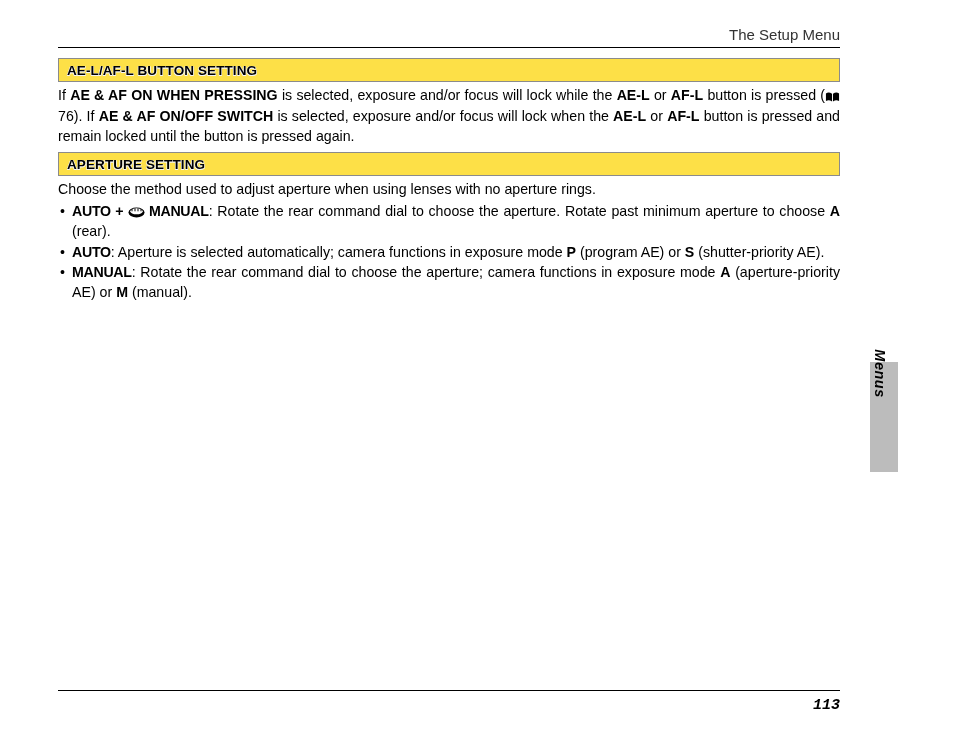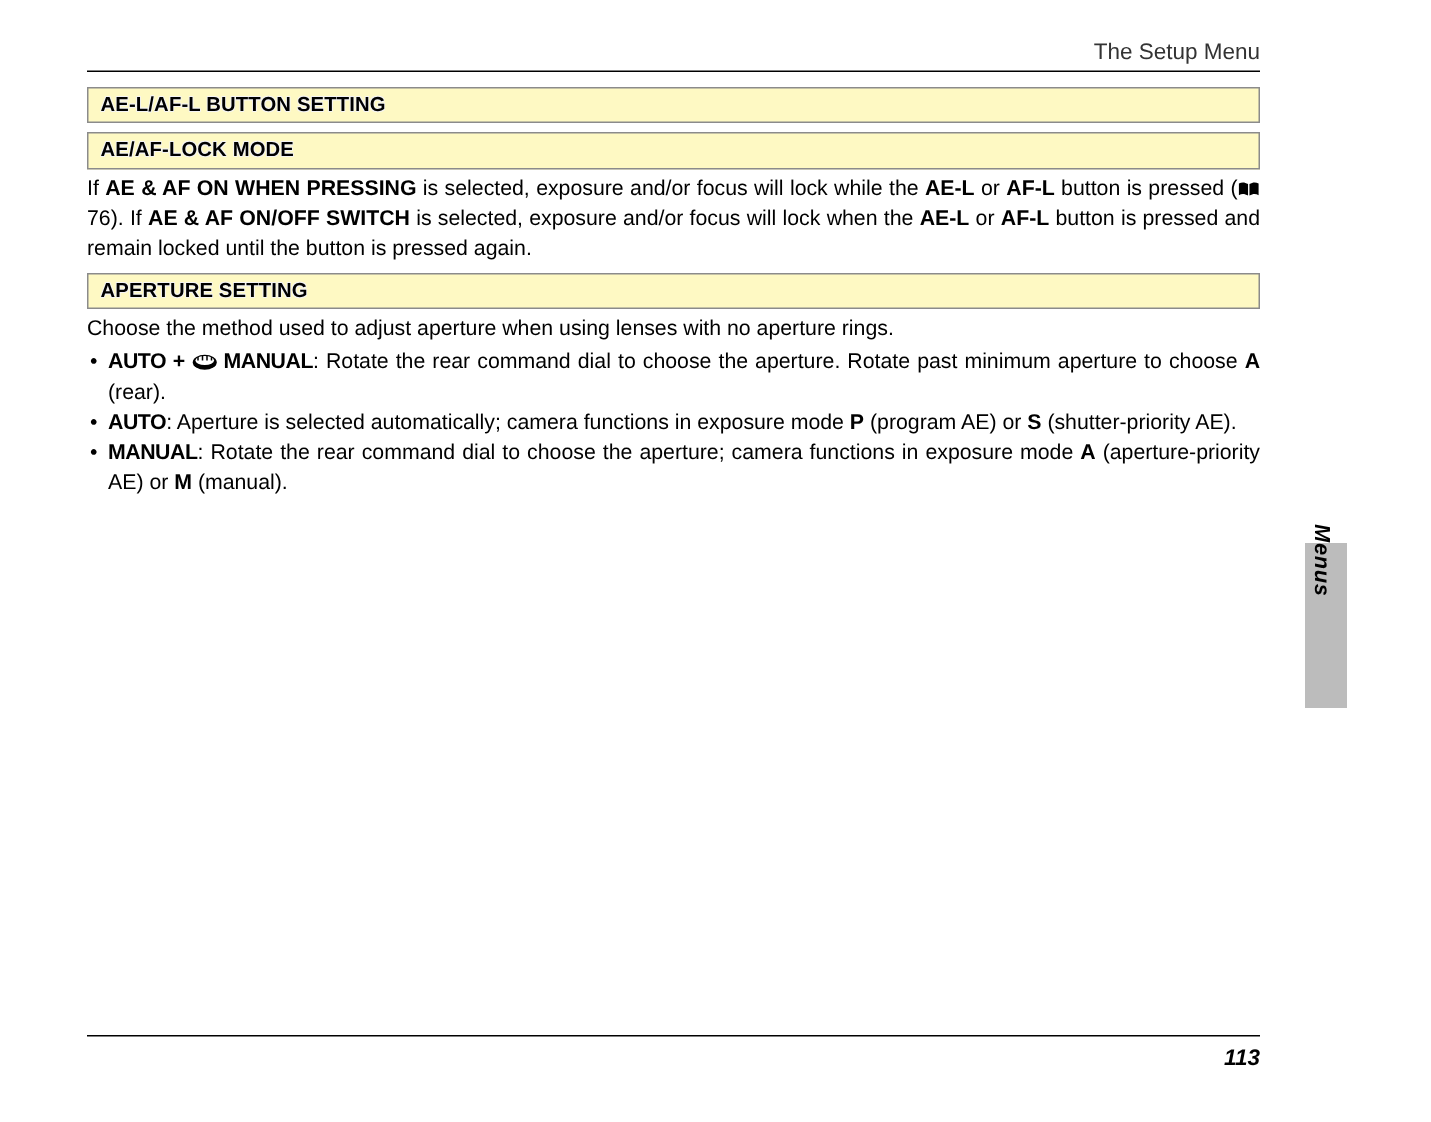--- a/index.html
+++ b/index.html
@@ -26,21 +26,21 @@
     justify-content: flex-end;
     border-bottom: 1px solid #000;
     padding-bottom: 2px;
     margin-bottom: 10px;
   }
   .header .ht {
     font-size: 15px;
     color: #333;
   }
   .section-bar {
-    background: #fef9c3;
+    background: #fde047;
     border: 1px solid #8b8b8b;
     padding: 1px 6px 1px 8px;
     margin: 6px 0 3px 0;
   }
   .section-bar .cap {
     font-weight: 800;
     letter-spacing: .1px;
     font-size: 13.5px;
     color: #000;
     text-shadow:
@@ -101,43 +101,41 @@
   }
   .footer {
     position: absolute;
     left: 58px;
     right: 58px;
     bottom: 32px;
     border-top: 1px solid #000;
     display: flex;
     justify-content: flex-end;
     padding-top: 4px;
+    font-family: Liberation Mono, monospace;
   }
   .footer .pn {
     font-weight: 800;
     font-style: italic;
     font-size: 15px;
   }
 </style>
 </head>
 <body>
 
 <div class="page">
 
   <div class="header">
     <span class="ht">The Setup Menu</span>
   </div>
 
   <div class="section-bar">
     <span class="cap">AE-L/AF-L BUTTON SETTING</span>
   </div>
 
-  <div class="section-bar">
-    <span class="cap">AE/AF-LOCK MODE</span>
-  </div>
   <p class="body-p">
     <span>If </span><span class="b">AE &amp; AF ON WHEN PRESSING</span><span> is selected, exposure and/or focus will lock while the </span><span class="b">AE-L</span><span> or </span><span class="b">AF-L</span><span> button is pressed (</span><span class="book-icon"><svg viewBox="0 0 16 11">
           <path d="M1 1.5 C3 0.3 5 0.3 7.5 1.8 L7.5 10 C5 8.5 3 8.5 1 9.7 Z M15 1.5 C13 0.3 11 0.3 8.5 1.8 L8.5 10 C11 8.5 13 8.5 15 9.7 Z" fill="#000"></path>
         </svg></span> <span>76</span><span>).  If </span><span class="b">AE &amp; AF ON/OFF SWITCH</span><span> is selected, exposure and/or focus will lock when the </span><span class="b">AE-L</span><span> or </span><span class="b">AF-L</span><span> button is pressed and remain locked until the button is pressed again.</span>
   </p>
 
 
   <div class="section-bar">
     <span class="cap">APERTURE SETTING</span>
   </div>

